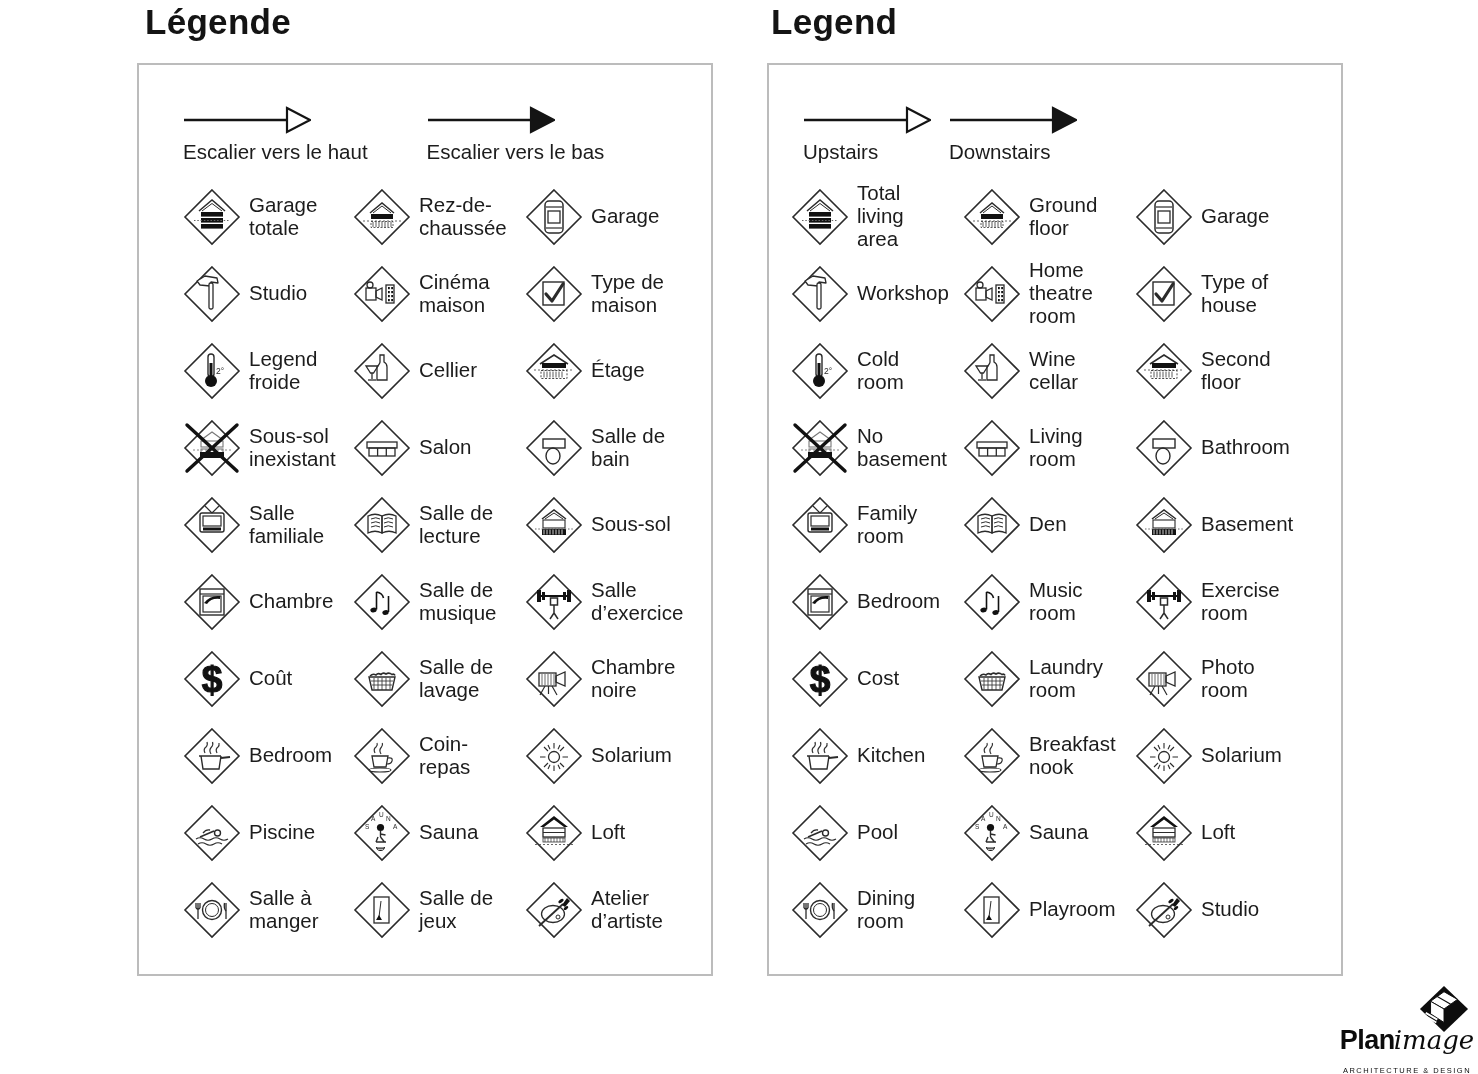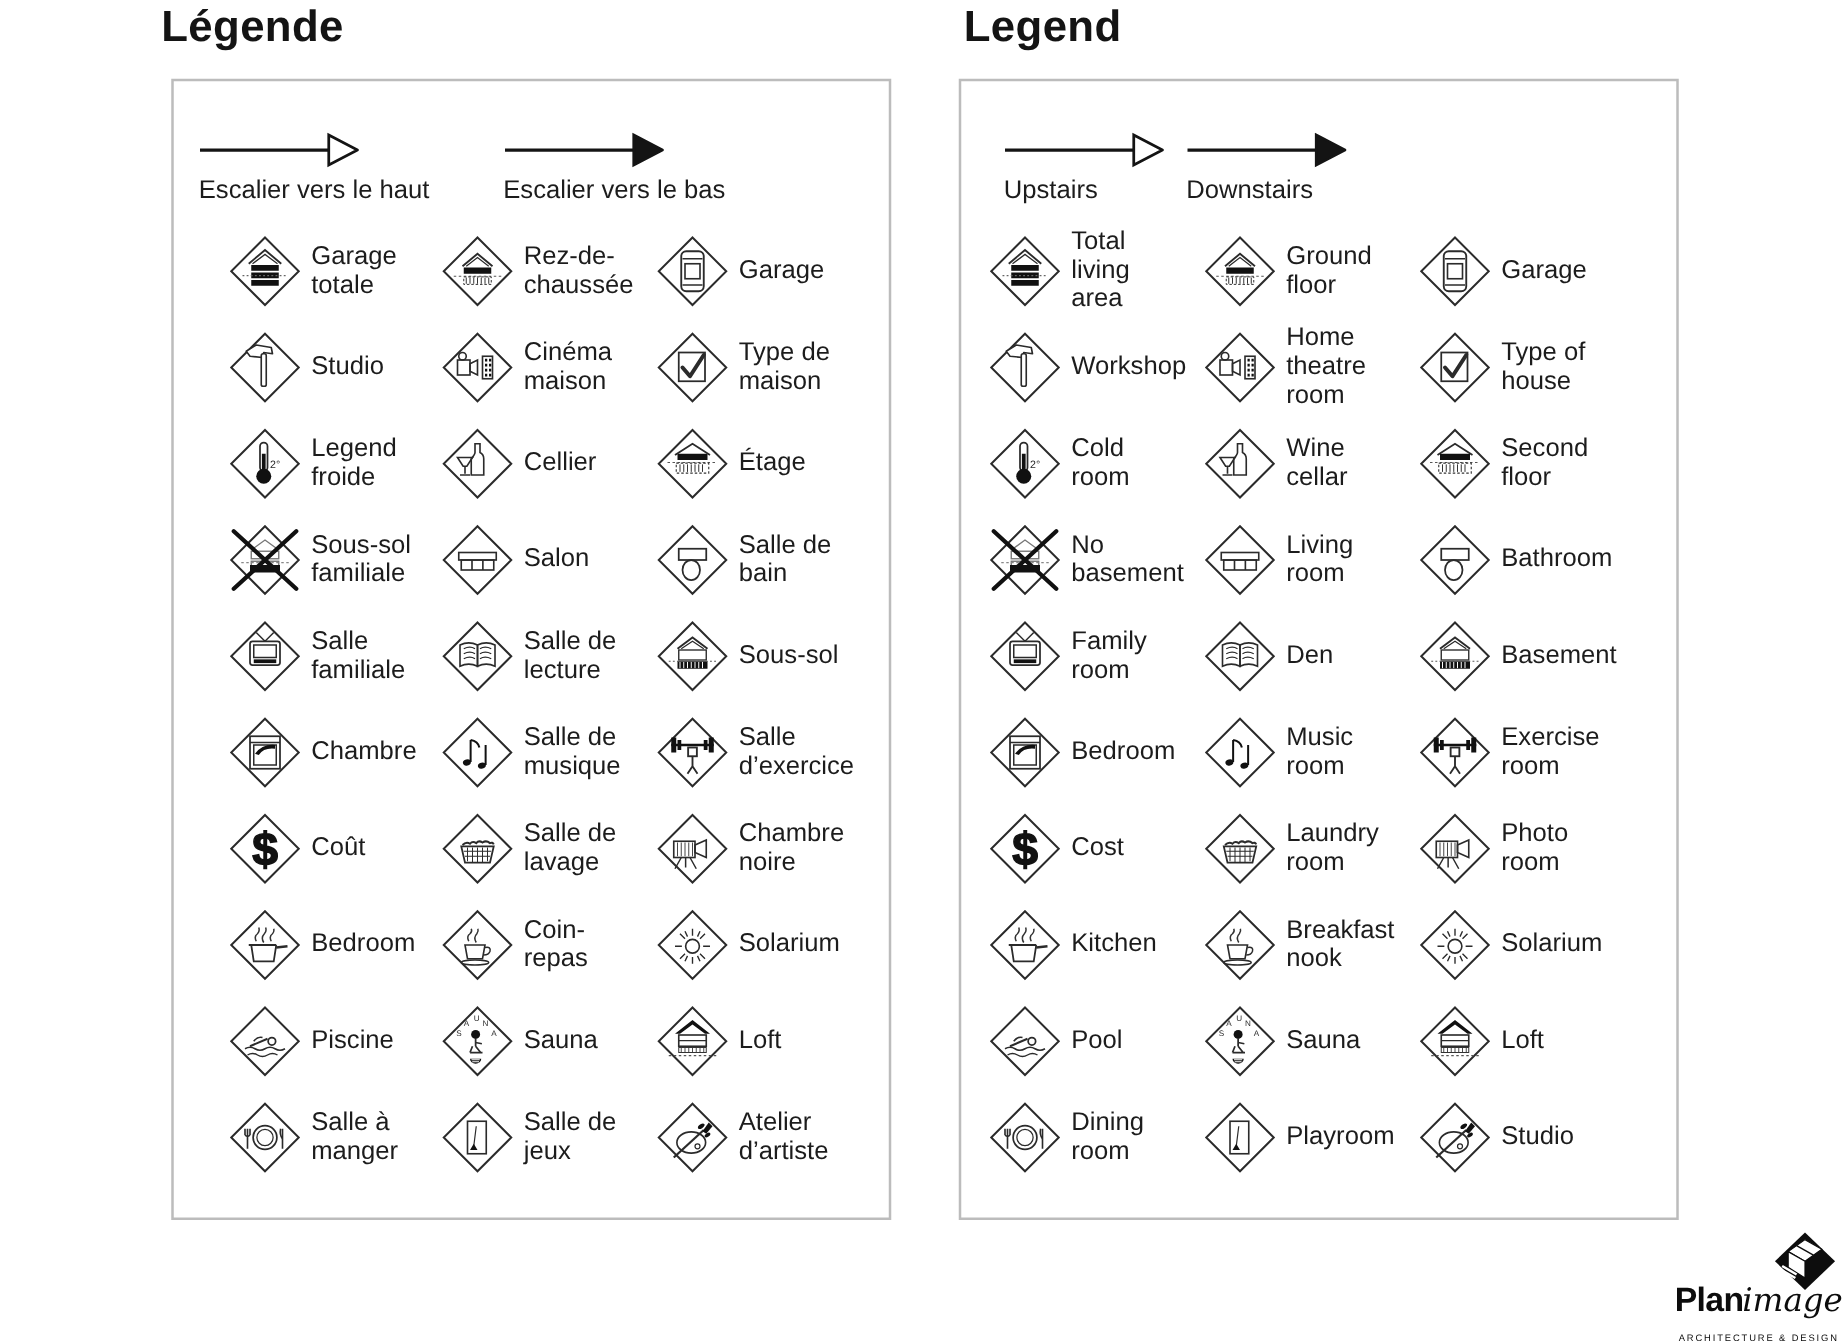--- a/index.html
+++ b/index.html
@@ -1,27 +1,27 @@
 <!DOCTYPE html>
 <html><head>
 <meta charset="utf-8">
 <style>
   html,body{margin:0;padding:0;background:#ffffff}
   body{width:1478px;height:1074px;position:relative;overflow:hidden;
        font-family:"Liberation Sans",sans-serif;color:#1a1a1a;}
   .title{position:absolute;top:2px;margin:0;font-size:35px;font-weight:800;
          letter-spacing:.3px;color:#141414}
-  #title-fr{left:129px}
+  #title-fr{left:145px}
   #title-en{left:771px}
   .panel{position:absolute;top:63px;width:576px;height:913px;background:#fff;
          border:2px solid #bcbcbc;box-sizing:border-box}
   #panel-fr{left:137px}
   #panel-en{left:767px}
   .stairs{display:flex;padding-top:40px}
-  #panel-fr .stairs{padding-left:20px;gap:59px}
+  #panel-fr .stairs{padding-left:44px;gap:59px}
   #panel-en .stairs{padding-left:34px;gap:18px}
   .stair{display:flex;flex-direction:column}
   .stair svg{display:block}
   .stair-label{font-size:20.5px;margin-top:5px;white-space:nowrap;color:#1c1c1c}
   .items{display:grid;margin-top:14px}
   #panel-fr .items{padding-left:44px;grid-template-columns:170px 172px auto}
   #panel-en .items{padding-left:22px;grid-template-columns:172px 172px auto}
   .item{display:flex;align-items:center;height:77px}
   .item svg{flex:0 0 auto;display:block}
   .item-label{margin-left:8px;font-size:20.5px;line-height:1.12;max-width:88px;color:#1c1c1c}
@@ -171,21 +171,21 @@
             <rect x="18" y="22" width="22" height="6"></rect>
             <rect x="18" y="30" width="22" height="6"></rect>
           </g>
           <rect x="17" y="33" width="24" height="6" fill="#111"></rect>
           <line x1="10" y1="31" x2="48" y2="31" stroke="#888" stroke-width="1" stroke-dasharray="2,2"></line>
           <g stroke="#111" stroke-width="3.4" stroke-linecap="round">
             <line x1="4" y1="6" x2="54" y2="52"></line>
             <line x1="54" y1="6" x2="4" y2="52"></line>
           </g>
         </svg>
-        <span class="item-label">Sous-sol familiale</span>
+        <span class="item-label">Sous-sol inexistant</span>
       </div>
       <div class="item">
         <svg width="58" height="58" viewBox="0 0 58 58">
           <polygon points="29,2 56,29 29,56 2,29" fill="none" stroke="#2b2b2b" stroke-width="1.6"></polygon>
           <g stroke="#2b2b2b" fill="none" stroke-width="1.3">
             <rect x="14" y="23" width="30" height="6"></rect>
             <rect x="16" y="29" width="26" height="8"></rect>
             <line x1="24.6" y1="29" x2="24.6" y2="37"></line>
             <line x1="33.3" y1="29" x2="33.3" y2="37"></line>
           </g>

